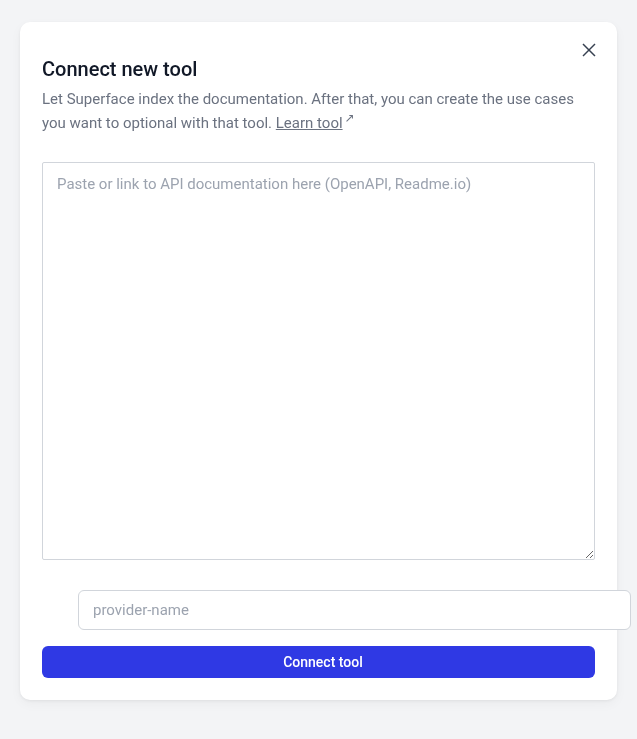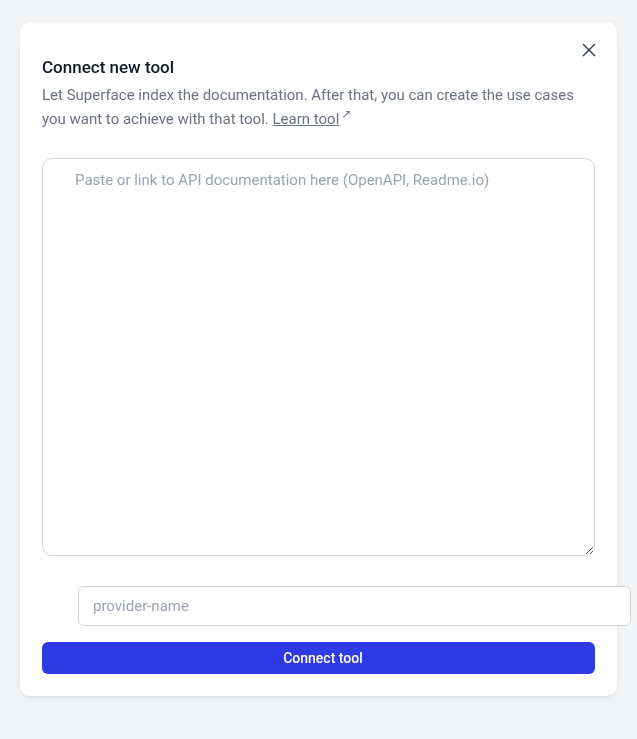--- a/index.html
+++ b/index.html
@@ -38,21 +38,21 @@
       display: flex;
       align-items: center;
       justify-content: center;
       padding: 0;
     }
     .close-btn svg {
       width: 14px;
       height: 14px;
     }
     .modal-title {
-      font-size: 17px;
+      font-size: 20px;
       font-weight: 500;
       color: #111827;
       margin-bottom: 8px;
     }
     .modal-desc {
       font-size: 15px;
       line-height: 1.4;
       color: #6b7280;
       margin-bottom: 28px;
     }
@@ -72,22 +72,22 @@
       font-size: 14px;
       font-weight: 600;
       color: #111827;
       margin-bottom: 10px;
       display: block;
     }
     .textarea-input {
       width: 100%;
       height: 398px;
       border: 1px solid #d1d5db;
-      border-radius: 10px;
-      padding: 12px 32px;
+      border-radius: 2px;
+      padding: 12px 14px;
       font-size: 15px;
       font-family: inherit;
       color: #111827;
       resize: both;
       outline: none;
     }
     .textarea-input::placeholder {
       color: #9ca3af;
     }
     .text-input {
@@ -132,21 +132,21 @@
   <button class="close-btn">
     <svg viewBox="0 0 14 14" fill="none" stroke="currentColor" stroke-width="1.5">
       <line x1="1" y1="1" x2="13" y2="13"></line>
       <line x1="13" y1="1" x2="1" y2="13"></line>
     </svg>
   </button>
 
   <h2 class="modal-title">Connect new tool</h2>
 
   <p class="modal-desc">
-    <span>Let Superface index the documentation. After that, you can create the use cases you want to achieve with that tool. </span><a class="learn-more"><span>Learn tool</span></a><span class="ext-icon">↗</span>
+    <span>Let Superface index the documentation. After that, you can create the use cases you want to optional with that tool. </span><a class="learn-more"><span>Learn tool</span></a><span class="ext-icon">↗</span>
   </p>
 
   <div class="field-group">
     <textarea class="textarea-input" placeholder="Paste or link to API documentation here (OpenAPI, Readme.io)" style=""></textarea>
   </div>
 
   <div class="field-group field-group-last">
     <input type="text" class="text-input" placeholder="provider-name" style="">
   </div>
 

